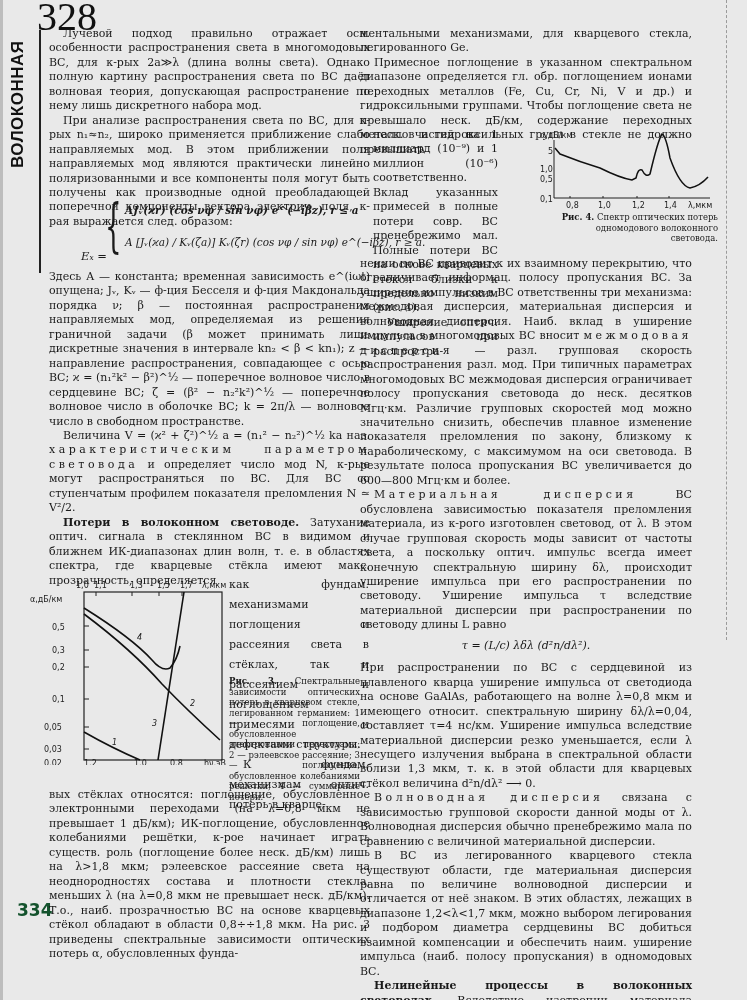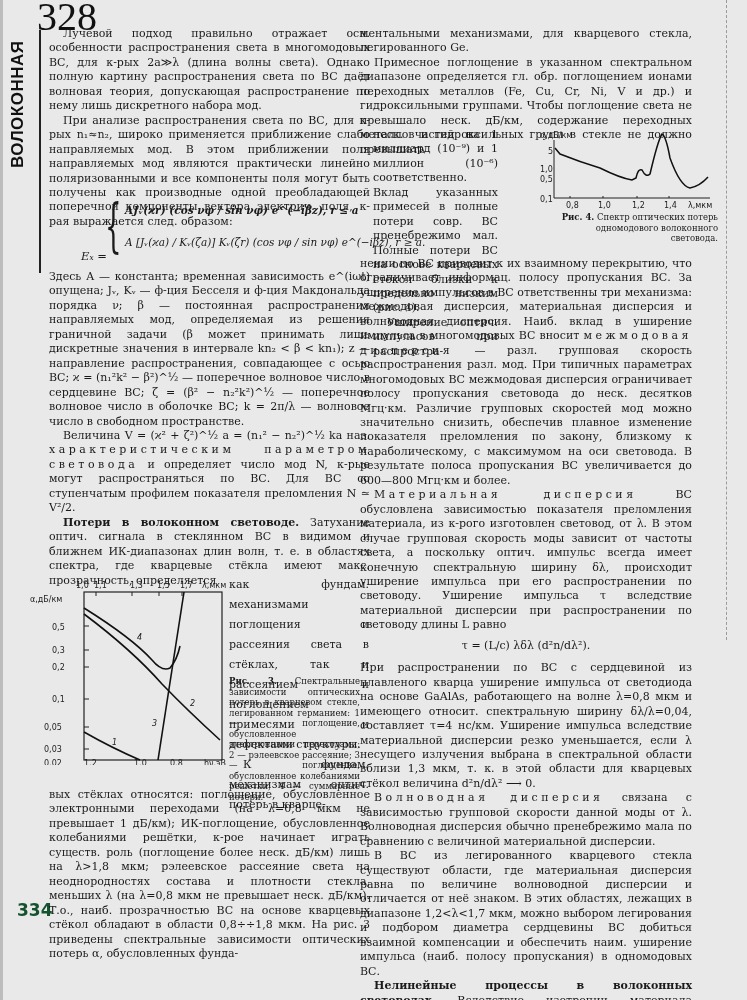--- a/index.html
+++ b/index.html
@@ -168,19 +168,19 @@
   </svg>
 
   <div class="fig-caption" style="position:absolute; left:548px; top:212px; width:170px; text-align:right;">
     <span class="figlabel">Рис. 4.</span>
     <span>Спектр оптических потерь одномодового волоконного световода.</span>
   </div>
 
   <div class="col col-right" style="top:257px;">
     <p class="noindent"><span>нении по ВС приводит к их взаимному перекрытию, что ограничивает информац. полосу пропускания ВС. За уширение импульсов в ВС ответственны три механизма: межмодовая дисперсия, материальная дисперсия и волноводная дисперсия. Наиб. вклад в уширение импульса в многомодовых ВС вносит</span> <span class="spaced">межмодовая дисперсия</span> <span>— разл. групповая скорость распространения разл. мод. При типичных параметрах многомодовых ВС межмодовая дисперсия ограничивает полосу пропускания световода до неск. десятков Мгц·км. Различие групповых скоростей мод можно значительно снизить, обеспечив плавное изменение показателя преломления по закону, близкому к параболическому, с максимумом на оси световода. В результате полоса пропускания ВС увеличивается до 600—800 Мгц·км и более.</span></p>
     <p><span class="spaced">Материальная дисперсия</span> <span>ВС обусловлена зависимостью показателя преломления материала, из к-рого изготовлен световод, от λ. В этом случае групповая скорость моды зависит от частоты света, а поскольку оптич. импульс всегда имеет конечную спектральную ширину δλ, происходит уширение импульса при его распространении по световоду. Уширение импульса τ вследствие материальной дисперсии при распространении по световоду длины L равно</span></p>
-    <div style="text-align:center; margin:6px 0 8px 0;">τ = (L/c) λδλ (d²n/dλ²).</div>
+    <div style="text-align:center; font-style:italic; margin:6px 0 8px 0;">τ = (L/c) λδλ (d²n/dλ²).</div>
     <p class="noindent">При распространении по ВС с сердцевиной из плавленого кварца уширение импульса от светодиода на основе GaAlAs, работающего на волне λ=0,8 мкм и имеющего относит. спектральную ширину δλ/λ=0,04, составляет τ=4 нс/км. Уширение импульса вследствие материальной дисперсии резко уменьшается, если λ несущего излучения выбрана в спектральной области вблизи 1,3 мкм, т. к. в этой области для кварцевых стёкол величина d²n/dλ² ⟶ 0.</p>
     <p><span class="spaced">Волноводная дисперсия</span> <span>связана с зависимостью групповой скорости данной моды от λ. Волноводная дисперсия обычно пренебрежимо мала по сравнению с величиной материальной дисперсии.</span></p>
     <p>В ВС из легированного кварцевого стекла существуют области, где материальная дисперсия равна по величине волноводной дисперсии и отличается от неё знаком. В этих областях, лежащих в диапазоне 1,2&lt;λ&lt;1,7 мкм, можно выбором легирования и подбором диаметра сердцевины ВС добиться взаимной компенсации и обеспечить наим. уширение импульса (наиб. полосу пропускания) в одномодовых ВС.</p>
     <p><span class="bold">Нелинейные процессы в волоконных световодах.</span> <span>Вследствие изотропии материала сердцевины стеклянных световодов младший нелинейный член в разложении поляризации по полю — кубический, т. е.</span>  </p>
   </div>
 </div>
 
 </body></html>

